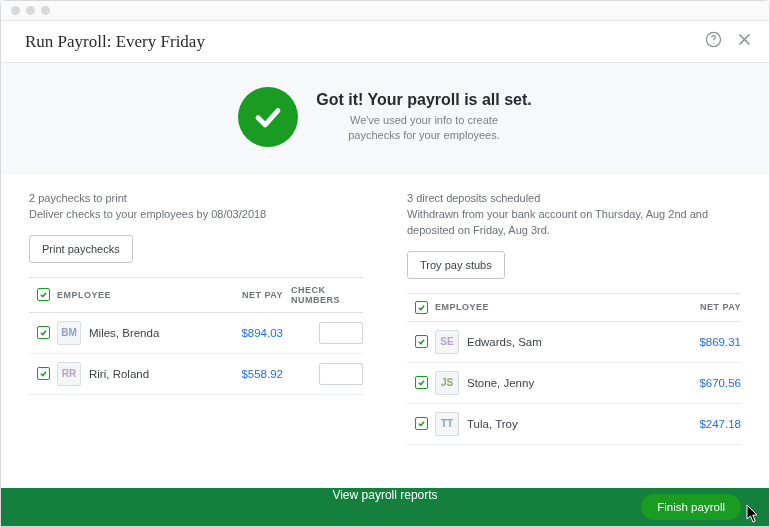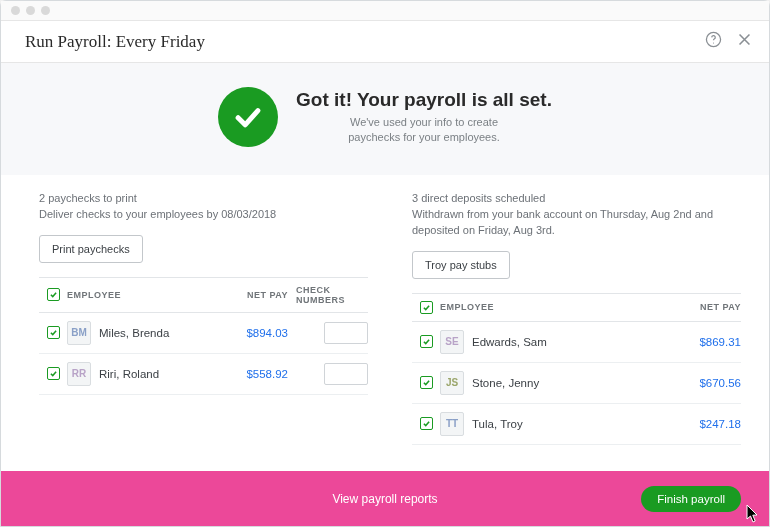--- a/index.html
+++ b/index.html
@@ -6,23 +6,23 @@
   html, body { width: 770px; height: 527px; font-family: -apple-system, BlinkMacSystemFont, "Segoe UI", Helvetica, Arial, sans-serif; background: #f0f0f0; overflow: hidden; }
   .window { width: 770px; height: 527px; background: #fff; border: 1px solid #d6dadd; border-radius: 6px 6px 0 0; display: flex; flex-direction: column; }
   .chrome { height: 20px; display: flex; align-items: center; padding-left: 10px; gap: 6px; background: #fafafa; border-bottom: 1px solid #e6e6e6; }
   .dot { width: 9px; height: 9px; border-radius: 50%; background: #d9d9d9; }
   .titlebar { display: flex; align-items: center; justify-content: space-between; padding: 10px 16px 10px 24px; border-bottom: 1px solid #e6e6e6; }
   .titlebar h1 { font-size: 17px; font-weight: 500; color: #2a2a2a; font-family: Liberation Serif, serif; }
   .titlebar .right { display: flex; align-items: center; gap: 14px; color: #8a8f94; }
   .titlebar .iconbtn { cursor: pointer; }
   .hero { background: #f7f8fa; display: flex; align-items: center; justify-content: center; gap: 18px; padding: 24px 0 28px; }
   .checkcircle { width: 60px; height: 60px; border-radius: 50%; background: #1a9b22; display: flex; align-items: center; justify-content: center; }
-  .herotext h2 { font-size: 19px; font-weight: 600; color: #2a2a2a; margin-bottom: 4px; }
+  .herotext h2 { font-size: 16px; font-weight: 600; color: #2a2a2a; margin-bottom: 4px; }
   .herotext p { font-size: 11px; color: #7b8085; line-height: 1.4; text-align: center; }
-  .content { flex: 1; display: flex; padding: 16px 28px 28px; gap: 44px; overflow: hidden; margin-left: 10px; }
+  .content { flex: 1; display: flex; padding: 16px 28px 28px; gap: 44px; overflow: hidden; }
   .col { flex: 1; min-width: 0; }
   .col .summary { font-size: 11px; color: #6c7177; line-height: 1.45; margin-bottom: 12px; min-height: 30px; }
   .btn { display: inline-block; border: 1px solid #c3c7cb; background: #fff; color: #3a3f44; font-size: 11px; padding: 7px 12px; border-radius: 3px; cursor: pointer; }
   .table { margin-top: 14px; width: 100%; }
   .thead { display: flex; align-items: center; border-top: 1px solid #e2e5e8; border-bottom: 1px solid #e2e5e8; padding: 7px 0; font-size: 9px; letter-spacing: 0.5px; color: #707579; text-transform: uppercase; font-weight: 600; }
   .trow { display: flex; align-items: center; border-bottom: 1px solid #eceff1; padding: 8px 0; font-size: 11.5px; color: #3c4146; }
   .cell-check { width: 28px; display: flex; justify-content: center; }
   .cell-emp { flex: 1; display: flex; align-items: center; gap: 8px; }
   .cell-net { width: 70px; text-align: right; color: #1f6feb; }
   .cell-chknum { width: 80px; display: flex; justify-content: flex-end; padding-left: 8px; }
@@ -30,21 +30,21 @@
   .thead .cell-chknum { color: #707579; font-size: 9px; }
   .chk { width: 13px; height: 13px; border: 1px solid #1a9b22; border-radius: 2px; display: flex; align-items: center; justify-content: center; background: #fff; cursor: pointer; }
   .chk svg { display: block; }
   .avatar { width: 24px; height: 24px; border: 1px solid #d9dde0; border-radius: 2px; background: #f3f5f6; display: flex; align-items: center; justify-content: center; font-size: 10px; font-weight: 600; }
   .avatar.bm { color: #8aa0c7; }
   .avatar.rr { color: #b8a3c7; }
   .avatar.se { color: #b8a3c7; }
   .avatar.js { color: #9aa56a; }
   .avatar.tt { color: #8aa0c7; text-align: right; }
   .chkinput { width: 44px; height: 22px; border: 1px solid #d0d4d8; border-radius: 2px; font-size: 11px; padding: 0 4px; }
-  .footer { height: 55px; background: #ec4899; display: flex; align-items: center; justify-content: center; position: relative; }
+  .footer { height: 38px; background: #15803d; display: flex; justify-content: center; position: relative; }
   .footer .link { color: #fff; font-size: 12px; cursor: pointer; }
   .finish { position: absolute; right: 28px; top: 50%; transform: translateY(-50%); background: #1a9b22; color: #fff; border: none; border-radius: 16px; padding: 7px 16px; font-size: 11.5px; cursor: pointer; }
   .cursor { position: absolute; right: 8px; bottom: -2px; pointer-events: none; }
 </style>
 </head>
 <body>
 
 <div class="window">
   <div class="chrome">
     <div class="dot"></div>

